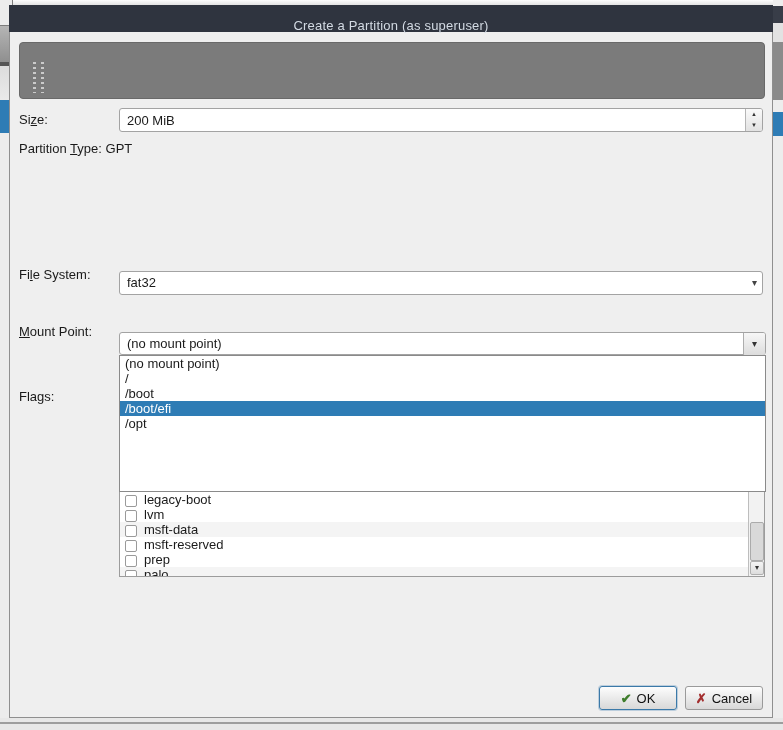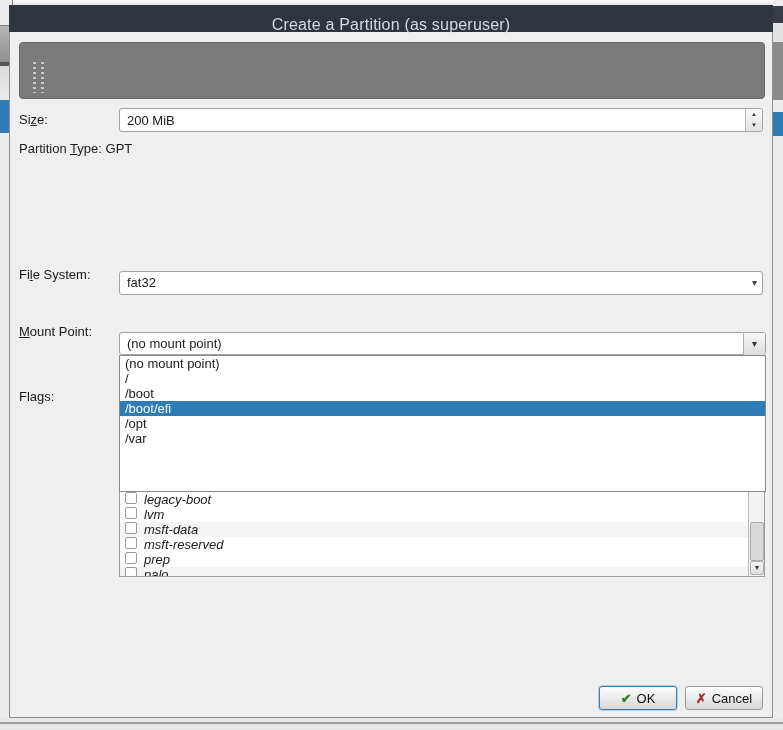--- a/index.html
+++ b/index.html
@@ -20,21 +20,21 @@
   .bg-left .seg1 { position:absolute; left:0; top:20px; width:9px; height:36px; background:linear-gradient(#b5b5b5,#8f8f8f); }
   .bg-left .seg2 { position:absolute; left:0; top:56px; width:9px; height:4px;  background:#555; }
   .bg-left .seg3 { position:absolute; left:0; top:60px; width:9px; height:34px; background:linear-gradient(#dcdcdc,#eaeaea); }
   .bg-left .seg4 { position:absolute; left:0; top:94px; width:9px; height:33px; background:#2e7cb5; }
   .bg-bottom { left:0; top:718px; width:783px; height:12px; background:#e7e7e7; }
   .bg-bottom .line { position:absolute; left:0; top:4px; width:783px; height:2px; background:#9d9d9d; }
 
   
   .dialog { position:absolute; left:9px; top:5px; width:764px; height:713px; background:#efefef; border:1px solid #8f8f8f; border-top:none; }
   .titlebar { position:absolute; left:-1px; top:0; width:764px; height:27px; background:#2f343f; display:flex; align-items:center; justify-content:center; }
-  .titlebar span { color:#d3dae3; font-size:16px; letter-spacing:.2px;margin-top:13px; }
+  .titlebar span { color:#d3dae3; font-size:13px; letter-spacing:.2px;margin-top:13px; }
 
   .part-visual { position:absolute; left:9px; top:37px; width:746px; height:57px; background:#7b7b7b; border:1px solid #696969; border-radius:4px; }
   .part-handle { position:absolute; left:13px; top:19px; width:11px; height:31px; display:flex; justify-content:space-between; }
   .part-handle i { display:block; width:3px; height:100%;
     background:repeating-linear-gradient(to bottom, rgba(230,230,230,.75) 0 2px, rgba(0,0,0,0) 2px 5px); }
 
   .lbl { position:absolute; left:9px; height:24px; line-height:24px; white-space:nowrap; }
   .mn { text-decoration:underline; }
 
   .field { position:absolute; background:#fff; border:1px solid #a3a3a3; border-radius:3px; }
@@ -47,21 +47,21 @@
   .combo .val { position:absolute; left:7px; top:0; line-height:22px; }
   .combo .arrow { position:absolute; right:5px; top:0; line-height:22px; font-size:10px; color:#444; }
   .combo-btn { position:absolute; right:0; top:0; width:22px; height:22px; border-left:1px solid #adadad; background:linear-gradient(#f7f7f7,#dcdcdc); border-radius:0 2px 2px 0; text-align:center; line-height:21px; font-size:10px; color:#333; }
 
   .dropdown { position:absolute; left:109px; top:350px; width:647px; height:137px; background:#fff; border:1px solid #8a8a8a; z-index:20; }
   .dd-item { height:15px; line-height:15px; padding-left:5px; white-space:nowrap; overflow:hidden; }
   .dd-item.sel { background:#2e7cb5; color:#ffffff; }
 
   .flags-list { position:absolute; left:109px; top:381px; width:646px; height:191px; background:#fff; border:1px solid #9c9c9c; overflow:hidden; }
   .flag-rows { position:absolute; left:0; top:105px; width:628px; }
-  .flag-row { height:15px; display:flex; align-items:flex-start;font-style:italic; }
+  .flag-row { height:15px; display:flex; align-items:flex-end; }
   .flag-row.alt { background:#f4f4f4; }
   .flag-cb { display:inline-block; width:12px; height:12px; background:#fff; border:1px solid #9a9a9a; border-radius:2px; margin:0 7px 0 5px; flex:0 0 auto; }
   .flag-label { line-height:15px; }
   .flags-scroll { position:absolute; right:0; top:0; width:16px; height:189px; background:#f2f2f2; border-left:1px solid #bdbdbd; }
   .flags-thumb { position:absolute; left:1px; top:135px; width:14px; height:39px; background:#d9d9d9; border:1px solid #ababab; border-radius:2px; }
   .flags-down { position:absolute; left:1px; bottom:1px; width:14px; height:14px; background:linear-gradient(#f4f4f4,#ddd); border:1px solid #b0b0b0; border-radius:2px; text-align:center; line-height:12px; font-size:8px; color:#333; }
 
   .btn { position:absolute; top:681px; width:78px; height:24px; border:1px solid #9a9a9a; border-radius:3px;
     background:linear-gradient(#fdfdfd,#d8d8d8); display:flex; align-items:center; justify-content:center; gap:5px; font-size:13px; color:#111; cursor:default; }
   .btn-ok { left:589px; border-color:#3b79a8; box-shadow:0 0 0 1px rgba(70,130,180,.30); }
@@ -162,21 +162,20 @@
         <div class="flags-down">▾</div>
       </div>
     </div>
 
     <div class="dropdown">
       <div class="dd-item">(no mount point)</div>
       <div class="dd-item">/</div>
       <div class="dd-item">/boot</div>
       <div class="dd-item sel">/boot/efi</div>
       <div class="dd-item">/opt</div>
-      <div class="dd-item">/var</div>
     </div>
 
     <div class="btn btn-ok">
       <span class="ico-ok">✔</span>
       <span>OK</span>
     </div>
     <div class="btn btn-cancel">
       <span class="ico-cancel">✗</span>
       <span>Cancel</span>
     </div>

